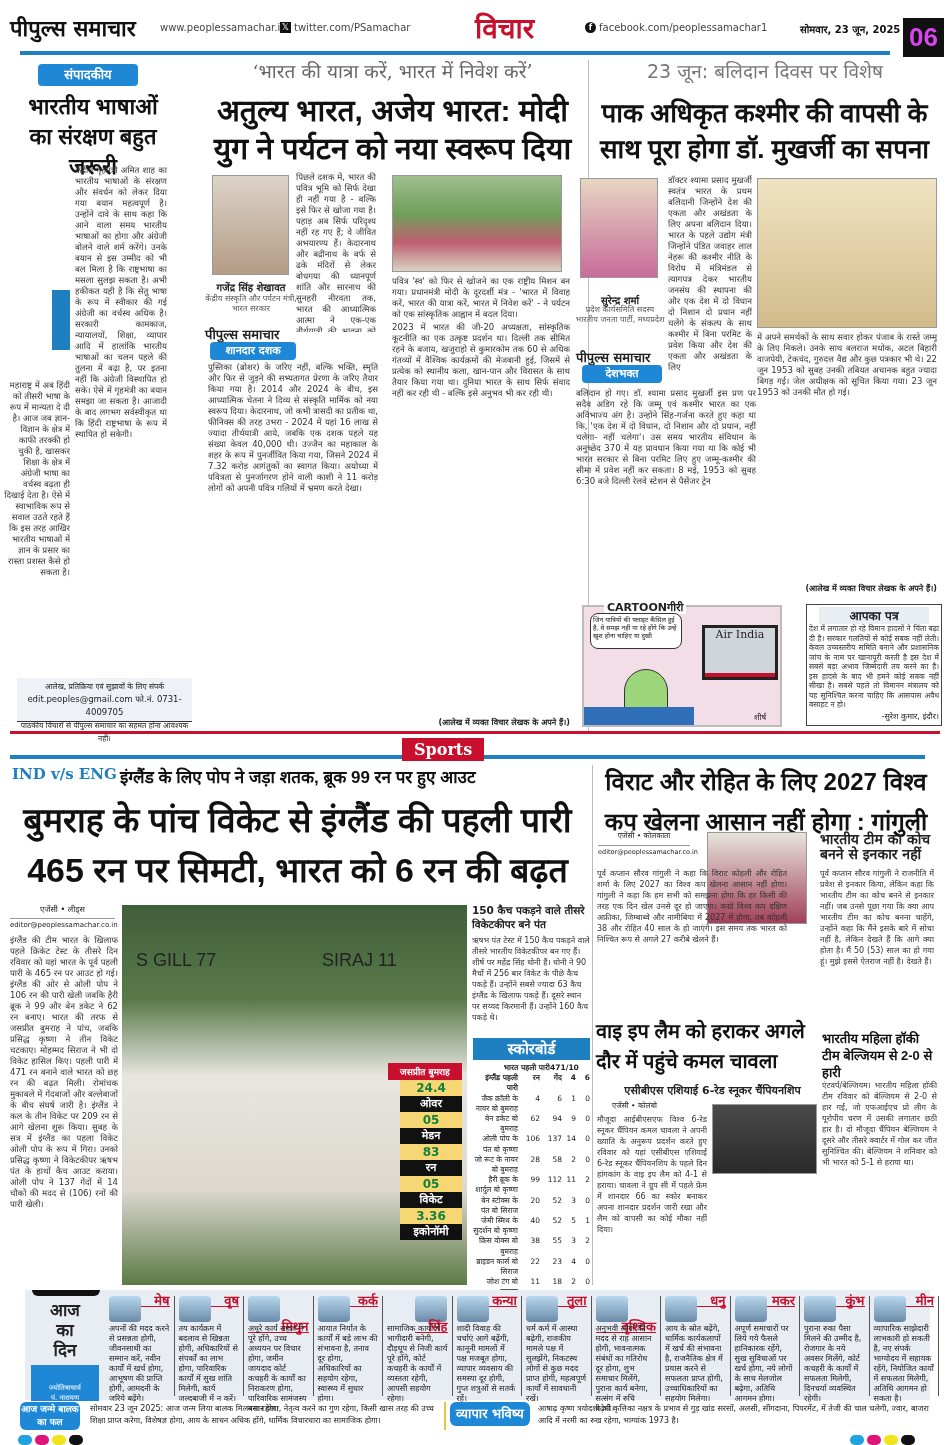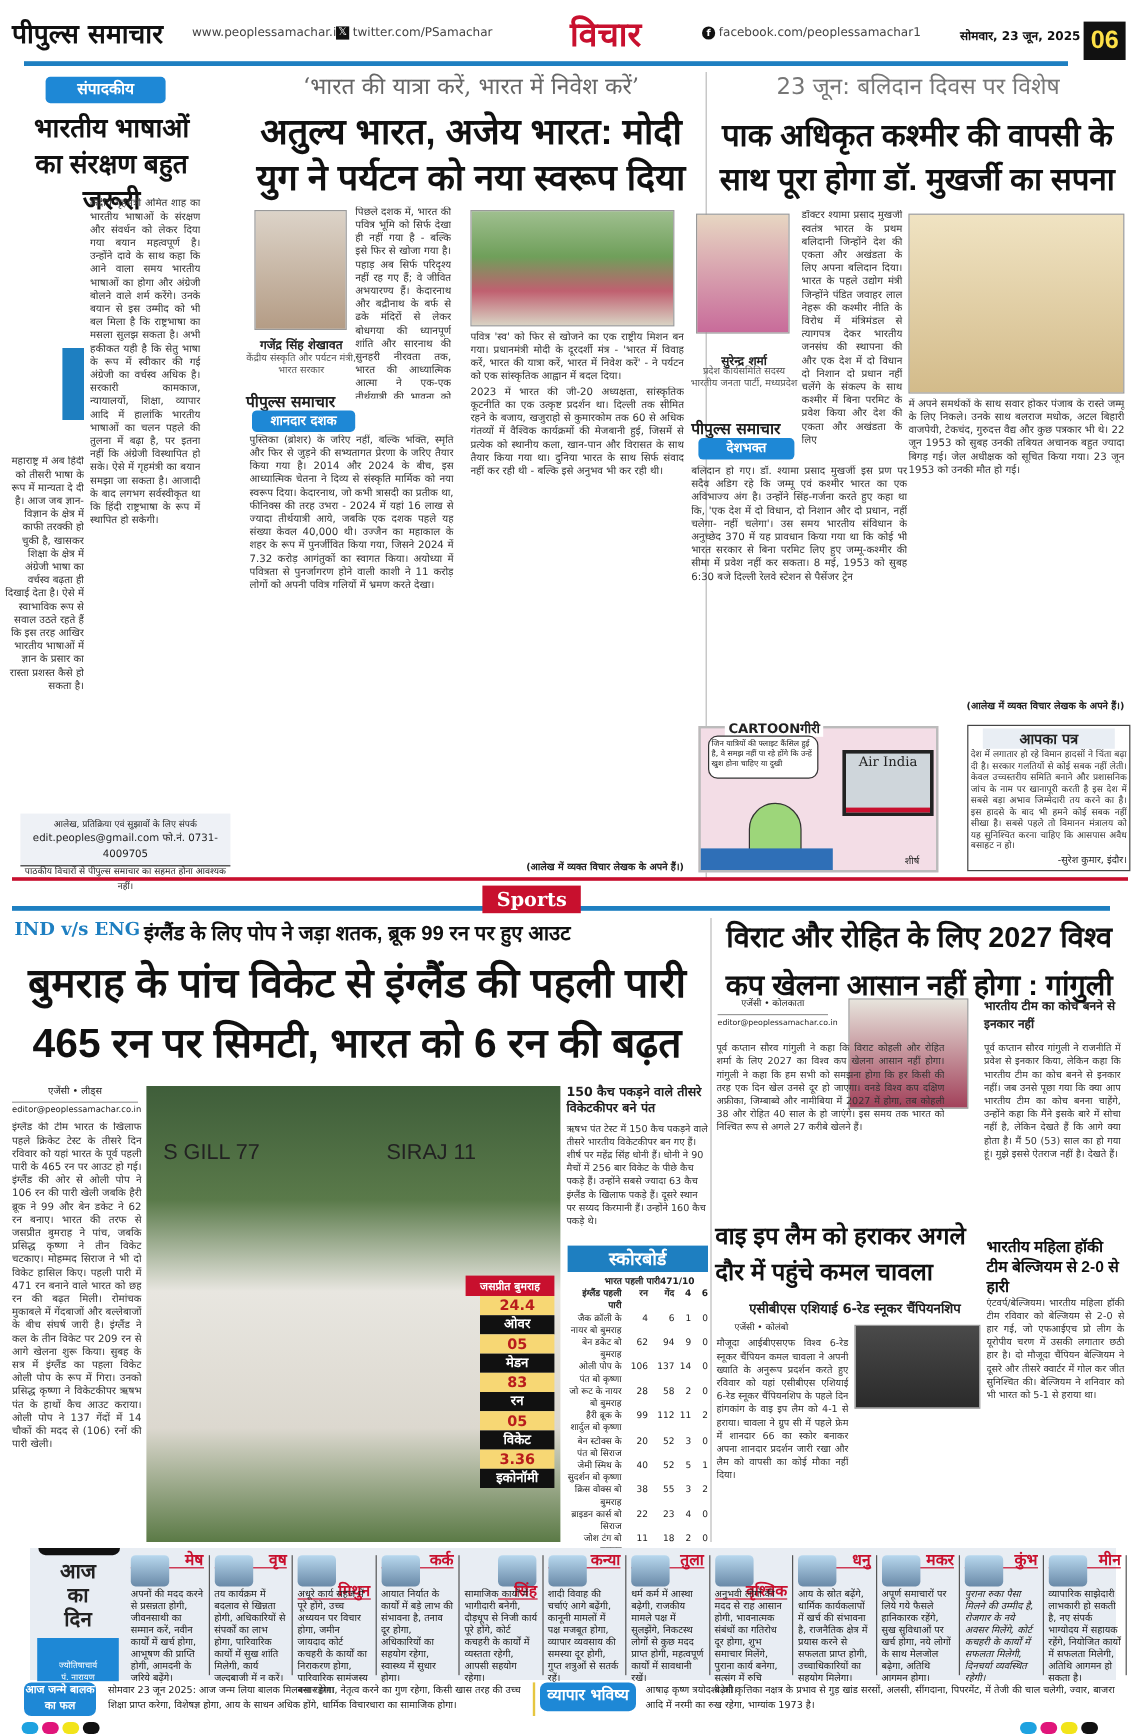--- a/index.html
+++ b/index.html
@@ -2,33 +2,33 @@
 <html><head>
 <meta charset="utf-8">
 <style>
 *{box-sizing:border-box;margin:0;padding:0}
 body{width:945px;height:1445px;background:#fff;font-family:"DejaVu Sans",sans-serif;color:#222;position:relative;overflow:hidden}
 .abs{position:absolute}
 .hdr{left:10px;top:8px;width:930px;height:38px}
 .logo{font-family:"DejaVu Serif",serif;font-weight:bold;font-size:22px;color:#111;left:0;top:4px}
 .small{font-size:10px;color:#444}
 .sec-title{font-size:28px;font-weight:bold;color:#c8102e;font-family:"DejaVu Serif",serif}
-.pageno{background:#111;color:#fde047;font-weight:bold;font-size:21px;padding:4px 6px;font-family:"Liberation Sans",sans-serif}
+.pageno{background:#111;color:#d946ef;font-weight:bold;font-size:26px;padding:4px 6px;font-family:"Liberation Sans",sans-serif}
 .blueline{height:4px;background:#1e7fc1}
 .col-text{font-size:8.5px;line-height:11px;color:#333;text-align:justify;overflow:hidden}
 .h-big{font-family:"Liberation Sans",sans-serif;font-weight:bold;color:#111}
 .badge{background:#1e88d6;color:#fff;font-weight:bold;text-align:center;border-radius:4px}
 .photo{background:linear-gradient(135deg,#c9b8a0,#8a7a68);border:1px solid #999}
 .rule{background:#bbb}
 .sports-tag{background:#c8102e;color:#fff;font-family:"DejaVu Serif",serif;font-weight:bold;font-size:16px;padding:2px 12px}
 .score-row{display:flex;font-size:7.5px;line-height:10.2px}
 .score-row span:first-child{flex:1}
 .score-row span{width:14px;text-align:right}
 .score-row span.w{width:22px}
-.stat-y{background:#f7d774;color:#b91c1c;font-weight:bold;font-size:12px;text-align:center;height:16px;line-height:16px}
+.stat-y{background:#f7d774;color:#15803d;font-weight:bold;font-size:12px;text-align:center;height:16px;line-height:16px}
 .stat-b{background:#111;color:#fff;font-weight:bold;font-size:11px;text-align:center;height:16px;line-height:16px}
 .rashi{top:1296px;height:100px;font-size:8px;line-height:10px;color:#222;border-right:1px solid #555;padding:0 4px}
 .rashi-name{color:#c8102e;font-weight:bold;font-size:13px;text-align:right;border-bottom:1.5px solid #c8102e}
 .rashi-icon{width:32px;height:26px;border-radius:4px;background:linear-gradient(180deg,#b8d8ee,#6a8aa8);display:inline-block;float:left;margin-right:3px}
 .dotc{width:14px;height:10px;border-radius:5px;display:inline-block;margin-right:3px}
 </style>
 </head>
 <body>
 
 <div class="abs hdr">
@@ -232,21 +232,21 @@
     </div>
   <div class="col-text" style="font-size:7.5px;line-height:10px;height:95px;text-align:left;margin-top:1px">अतिरिक्त: 34, कुल: 100.4 ओवर में 465 रन, विकेट पतन : 1-4, 2-126, 3-206, 4-225, 5-276, 6-349, 7-398, 8-453, 9-460, 10-465, गेंदबाजी : जसप्रीत बुमराह 24.4-5-83-5, मोहम्मद सिराज 27-0-122-2, प्रसिद्ध कृष्णा 20-0-128-3, रवींद्र जडेजा 23-4-68-0, शार्दुल ठाकुर 6-0-38-0।</div>
 </div>
 
 <div class="abs rule" style="left:592px;top:765px;width:1px;height:520px"></div>
 
 <div class="abs h-big" style="left:596px;top:762px;width:340px;font-size:24px;line-height:40px;text-align:center">विराट और रोहित के लिए 2027 विश्व कप खेलना आसान नहीं होगा : गांगुली</div>
 <div class="abs" style="left:598px;top:830px;width:92px;font-size:7.5px;text-align:center">एजेंसी • कोलकाता</div>
 <div class="abs" style="left:598px;top:845px;width:92px;font-size:6.5px;text-align:center;border-top:1px solid #999;padding-top:2px">editor@peoplessamachar.co.in</div>
 <div class="abs photo" style="left:707px;top:832px;width:100px;height:92px;background:linear-gradient(180deg,#e7e4dc,#a2415a)"></div>
-<div class="abs" style="left:820px;top:832px;width:112px;font-weight:bold;font-size:10px;line-height:15px">भारतीय टीम का कोच बनने से इनकार नहीं</div>
+<div class="abs" style="left:820px;top:832px;width:112px;font-weight:bold;font-size:14px;line-height:15px">भारतीय टीम का कोच बनने से इनकार नहीं</div>
 <div class="abs col-text" style="left:597px;top:868px;width:190px;height:140px;font-size:8px">पूर्व कप्तान सौरव गांगुली ने कहा कि विराट कोहली और रोहित शर्मा के लिए 2027 का विश्व कप खेलना आसान नहीं होगा। गांगुली ने कहा कि हम सभी को समझना होगा कि हर किसी की तरह एक दिन खेल उनसे दूर हो जाएगा। वनडे विश्व कप दक्षिण अफ्रीका, जिम्बाब्वे और नामीबिया में 2027 में होगा, तब कोहली 38 और रोहित 40 साल के हो जाएंगे। इस समय तक भारत को निश्चित रूप से अगले 27 करीबे खेलने हैं।</div>
 <div class="abs col-text" style="left:820px;top:868px;width:114px;height:140px;font-size:8px">पूर्व कप्तान सौरव गांगुली ने राजनीति में प्रवेश से इनकार किया, लेकिन कहा कि भारतीय टीम का कोच बनने से इनकार नहीं। जब उनसे पूछा गया कि क्या आप भारतीय टीम का कोच बनना चाहेंगे, उन्होंने कहा कि मैंने इसके बारे में सोचा नहीं है, लेकिन देखते हैं कि आगे क्या होता है। मैं 50 (53) साल का हो गया हूं। मुझे इससे ऐतराज नहीं है। देखते हैं।</div>
 
 <div class="abs h-big" style="left:596px;top:1016px;width:225px;font-size:20px;line-height:30px">वाइ इप लैम को हराकर अगले दौर में पहुंचे कमल चावला</div>
 <div class="abs" style="left:605px;top:1082px;width:215px;font-size:11px;font-weight:bold;text-align:center">एसीबीएस एशियाई 6-रेड स्नूकर चैंपियनशिप</div>
 <div class="abs" style="left:612px;top:1100px;width:80px;font-size:7.5px">एजेंसी • कोलंबो</div>
 <div class="abs photo" style="left:712px;top:1104px;width:105px;height:70px;background:linear-gradient(180deg,#4a4a4a,#2a2a2a)"></div>
 <div class="abs col-text" style="left:597px;top:1114px;width:110px;height:170px;font-size:8px">मौजूदा आईबीएसएफ विश्व 6-रेड स्नूकर चैंपियन कमल चावला ने अपनी ख्याति के अनुरूप प्रदर्शन करते हुए रविवार को यहां एसीबीएस एशियाई 6-रेड स्नूकर चैंपियनशिप के पहले दिन हांगकांग के वाइ इप लैम को 4-1 से हराया। चावला ने ग्रुप सी में पहले फ्रेम में शानदार 66 का स्कोर बनाकर अपना शानदार प्रदर्शन जारी रखा और लैम को वापसी का कोई मौका नहीं दिया।</div>
 
 <div class="abs h-big" style="left:822px;top:1030px;width:118px;font-size:13px;line-height:17px">भारतीय महिला हॉकी टीम बेल्जियम से 2-0 से हारी</div>
@@ -329,21 +329,21 @@
         <span class="rashi-icon"></span>
         <div class="rashi-name">मकर</div>
       </div>
       <div style="clear: both; margin-top: 4px;">अपूर्ण समाचारों पर लिये गये फैसले हानिकारक रहेंगे, सुख सुविधाओं पर खर्च होगा, नये लोगों के साथ मेलजोल बढ़ेगा, अतिथि आगमन होगा।</div>
     </div>
     <div class="abs rashi" style="left: 800px; width: 69.5px;">
       <div style="height: 24px;">
         <span class="rashi-icon"></span>
         <div class="rashi-name">कुंभ</div>
       </div>
-      <div style="clear: both; margin-top: 4px; font-style: italic;">पुराना रुका पैसा मिलने की उम्मीद है, रोजगार के नये अवसर मिलेंगे, कोर्ट कचहरी के कार्यों में सफलता मिलेगी, दिनचर्या व्यवस्थित रहेगी।</div>
+      <div style="clear: both; margin-top: 4px;">पुराना रुका पैसा मिलने की उम्मीद है, रोजगार के नये अवसर मिलेंगे, कोर्ट कचहरी के कार्यों में सफलता मिलेगी, दिनचर्या व्यवस्थित रहेगी।</div>
     </div>
     <div class="abs rashi" style="left: 869.5px; width: 69.5px;">
       <div style="height: 24px;">
         <span class="rashi-icon"></span>
         <div class="rashi-name">मीन</div>
       </div>
       <div style="clear: both; margin-top: 4px;">व्यापारिक साझेदारी लाभकारी हो सकती है, नए संपर्क भाग्योदय में सहायक रहेंगे, नियोजित कार्यों में सफलता मिलेगी, अतिथि आगमन हो सकता है।</div>
     </div>
   </div>
 

